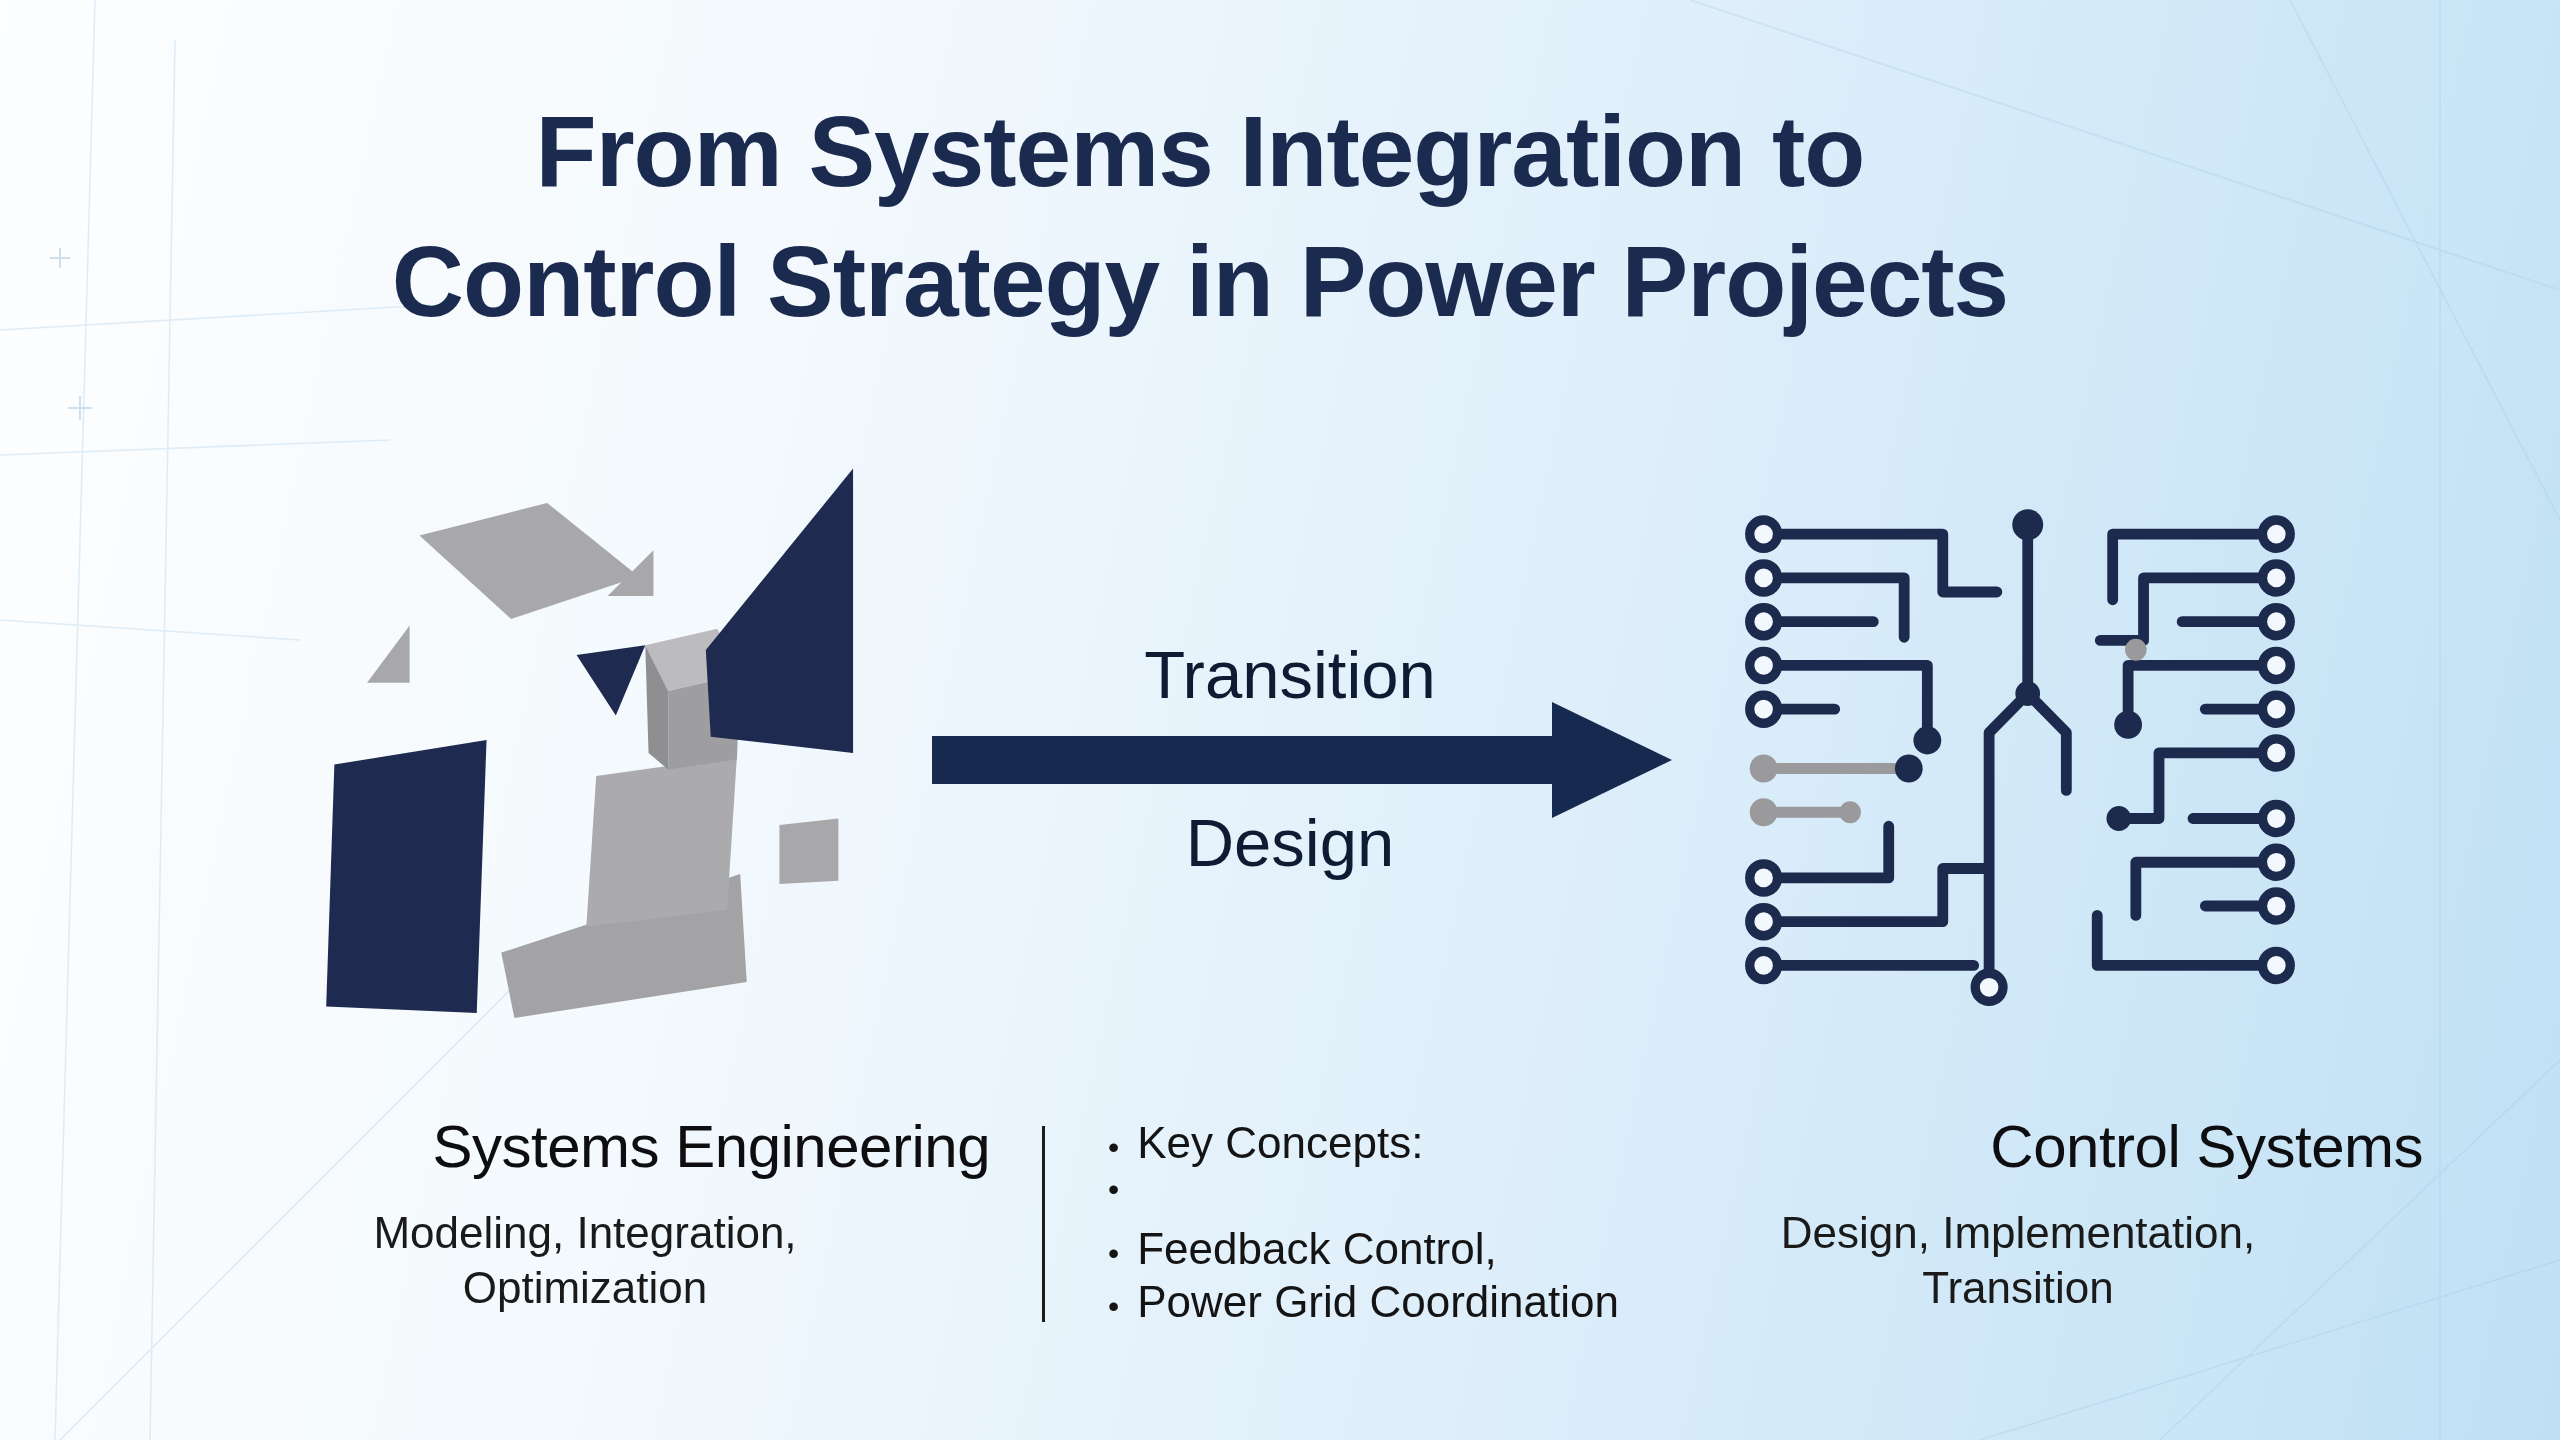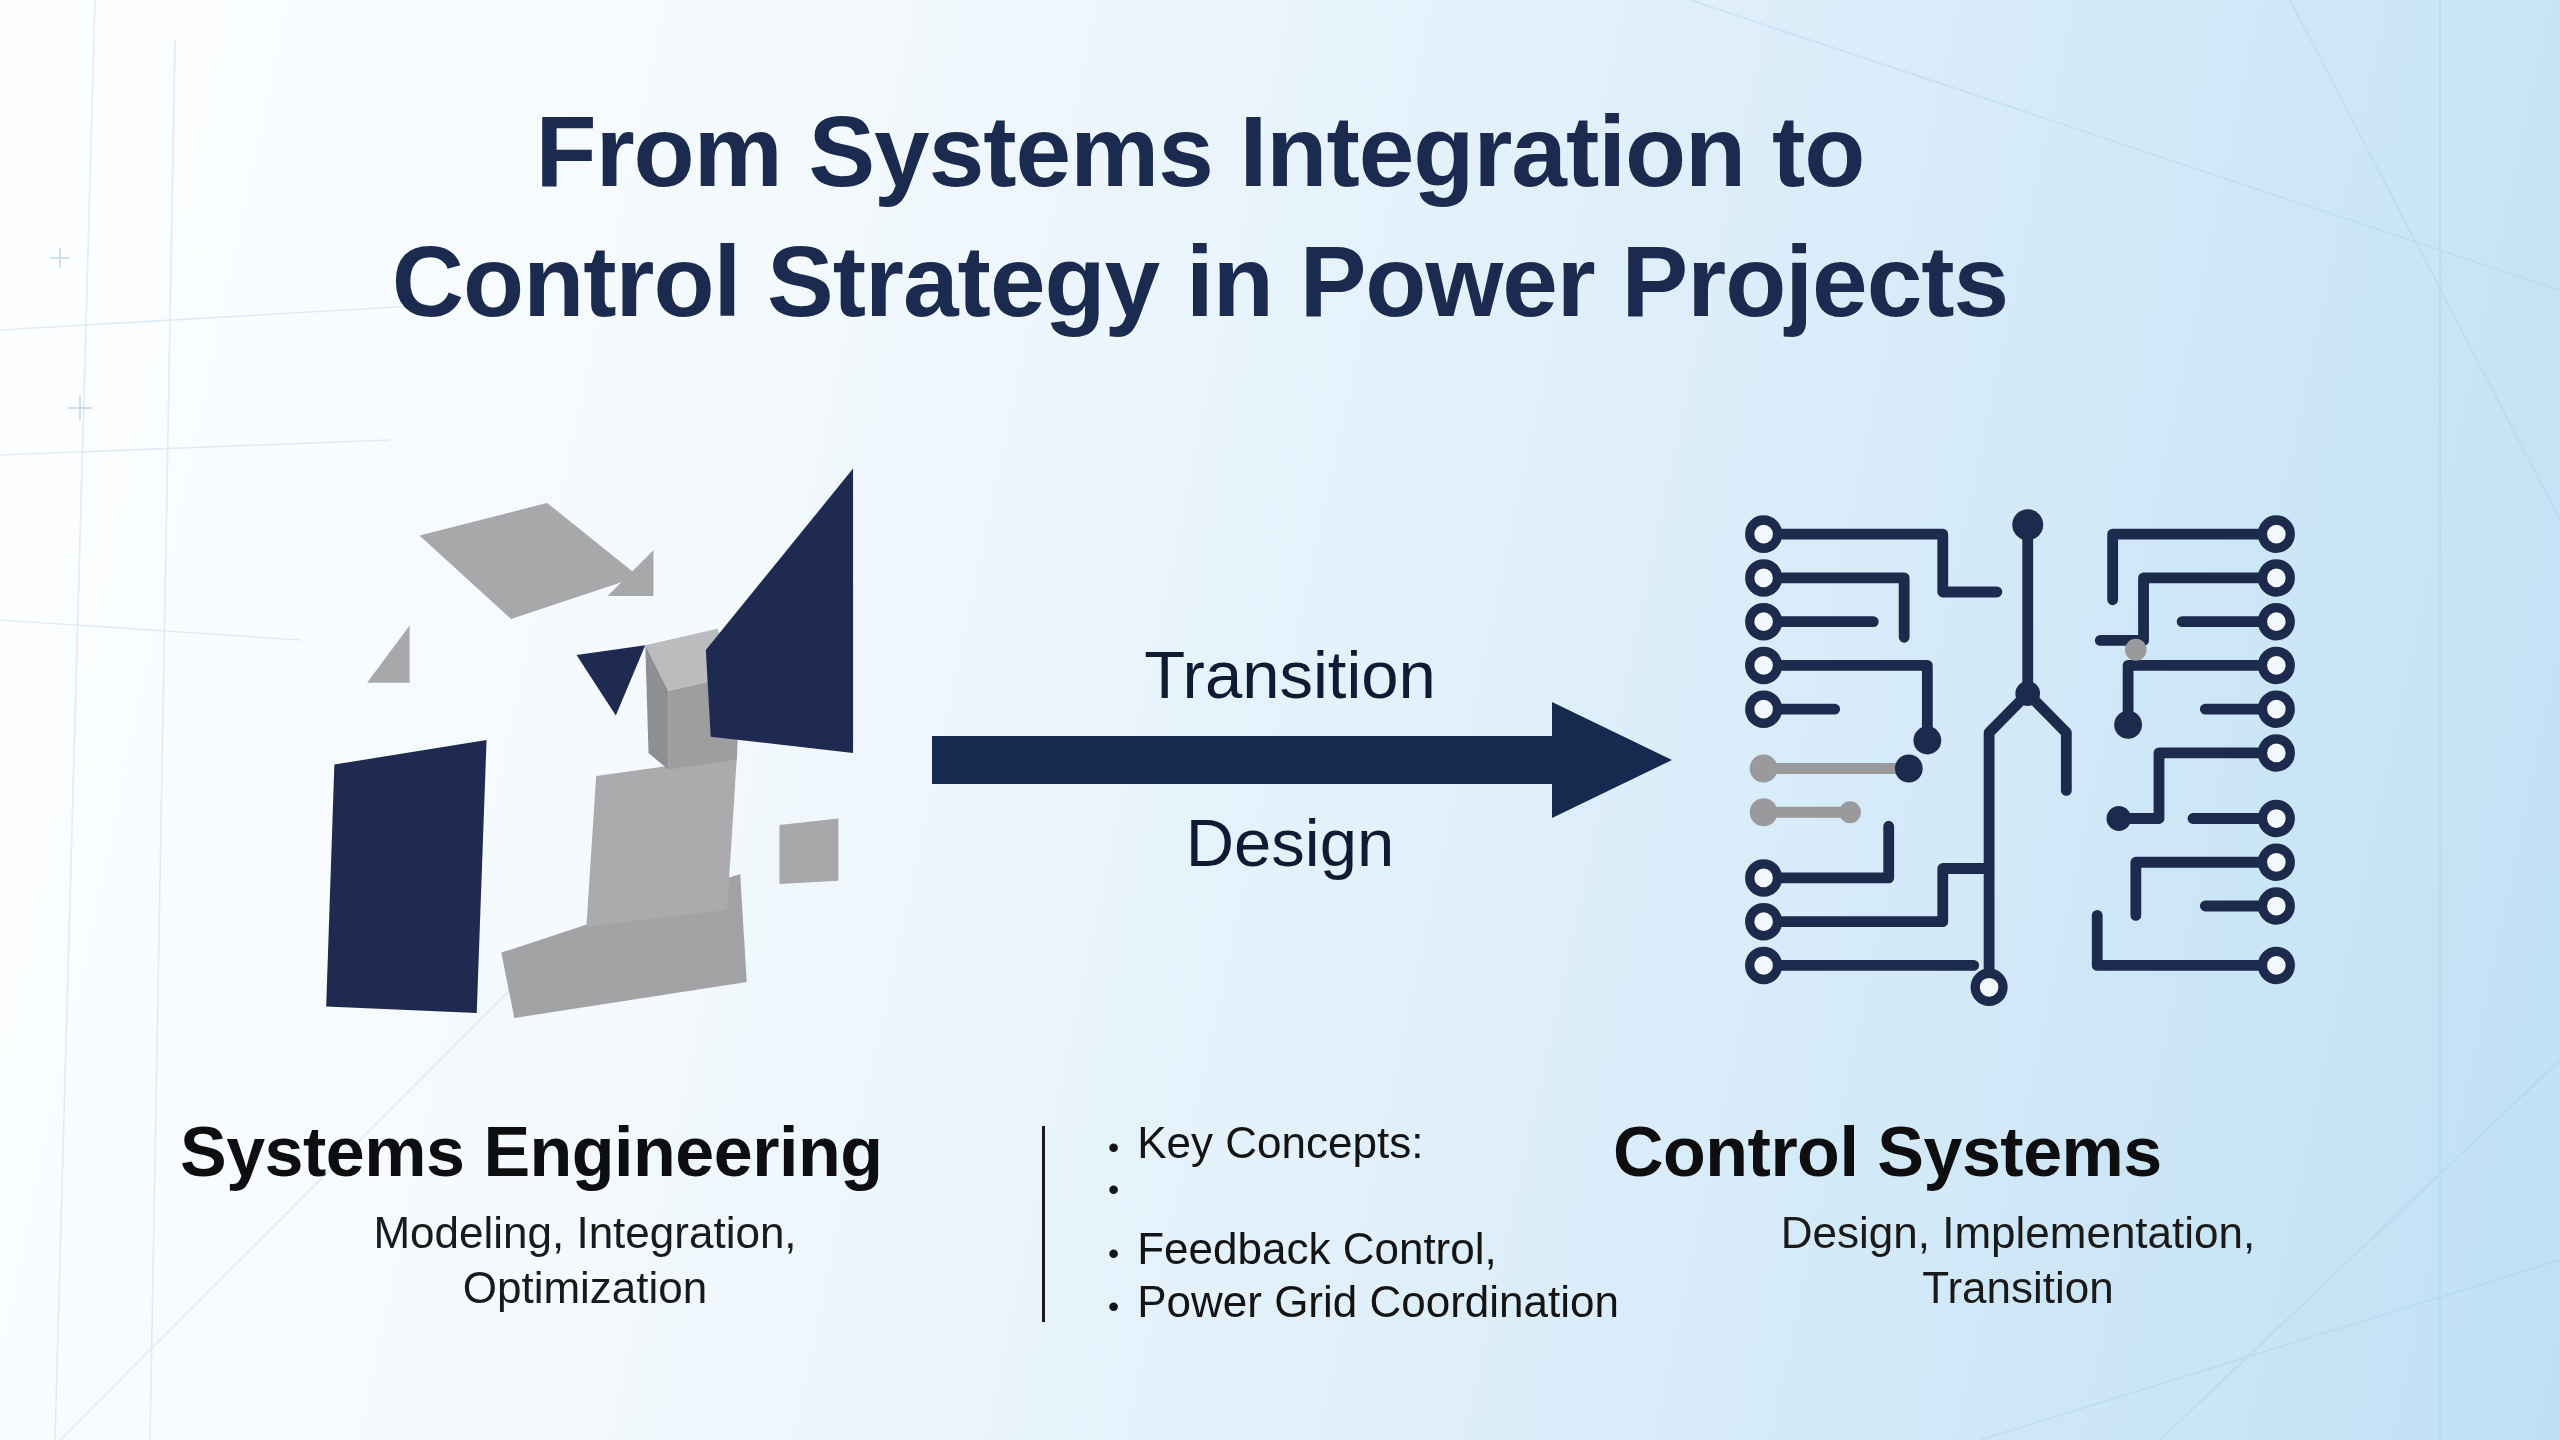--- a/index.html
+++ b/index.html
@@ -16,22 +16,22 @@
 
   .logo-svg { position:absolute; left:318px; top:462px; width:540px; height:556px; }
   .circuit-svg { position:absolute; left:1742px; top:506px; width:556px; height:500px; }
 
   .arrow-svg { position:absolute; left:932px; top:696px; width:740px; height:128px; }
   .arrow-label { position:absolute; left:1000px; width:580px; text-align:center;
     font-size:67px; font-weight:400; color:#0e1b33; }
   .arrow-label.top { top:636px; }
   .arrow-label.bottom { top:804px; }
 
-  .col-heading { position:absolute; width:810px; text-align:left;
-    font-size:70px; font-weight:700; color:#0e0e10; letter-spacing:-0.5px; }
+  .col-heading { position:absolute; width:810px; text-align:right;
+    font-size:60px; font-weight:400; color:#0e0e10; letter-spacing:-0.5px; }
   .col-sub { position:absolute; width:810px; text-align:center;
     font-size:44px; color:#1a1a1a; line-height:1.24; }
 
   .heading-left  { left:180px;  top:1112px; }
   .sub-left      { left:180px;  top:1206px;text-align:center; }
   .heading-right { left:1613px; top:1112px; }
   .sub-right     { left:1613px; top:1206px; }
 
   .divider { position:absolute; left:1042px; top:1126px; width:3px; height:196px; background:#1c1c1e; }
 

